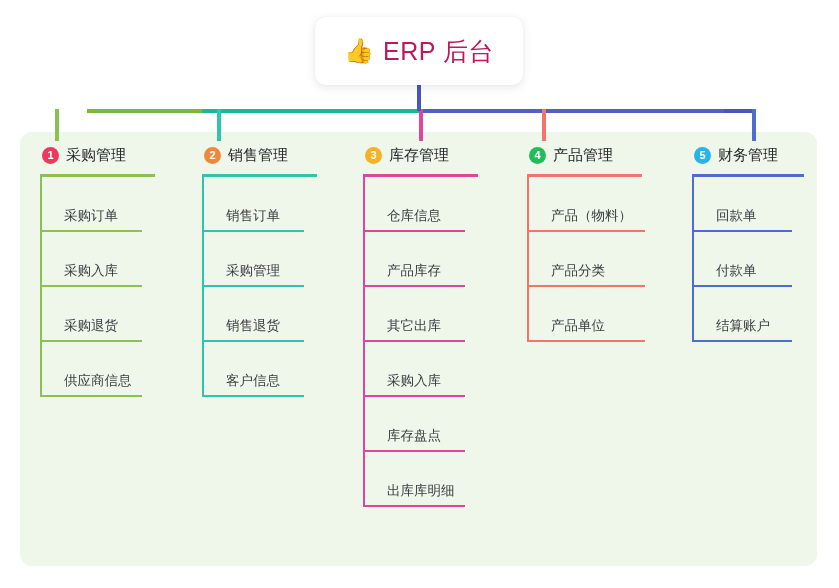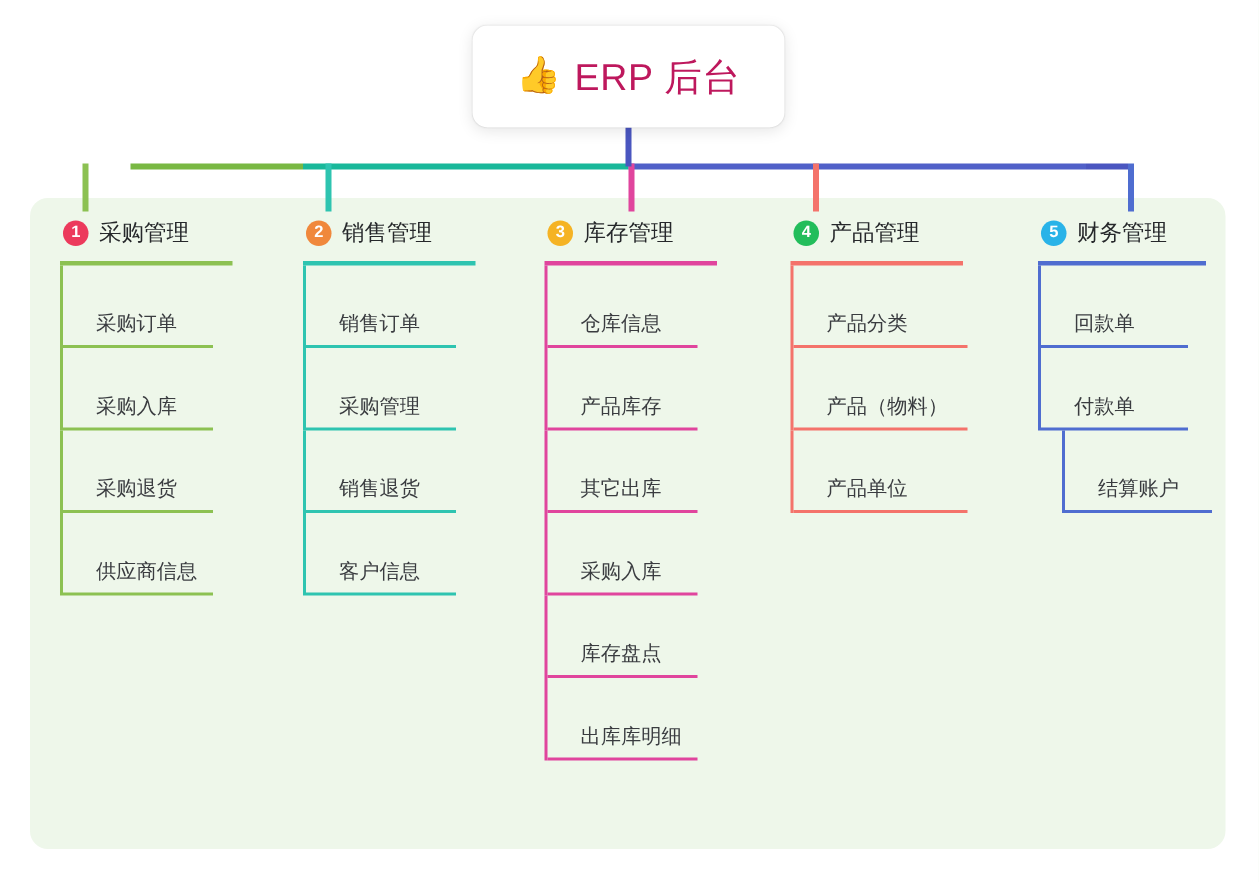--- a/index.html
+++ b/index.html
@@ -200,25 +200,25 @@
         </div>
       </div>
       <div class="col" style="left: 527px;">
         <div class="col-head">
           <span class="badge" style="background: rgb(34, 189, 91);">4</span>
           <span class="head-label">产品管理</span>
         </div>
         <div class="head-rule" style="width: 115px; background: rgb(244, 115, 107);"></div>
         <div class="leaves">
           <div class="leaf" style="border-left-color: rgb(244, 115, 107);">
+            <span class="leaf-text">产品（物料）</span>
+            <div class="leaf-rule" style="width: 116px; background: rgb(244, 115, 107);"></div>
+          </div>
+          <div class="leaf" style="border-left-color: rgb(244, 115, 107);">
             <span class="leaf-text">产品分类</span>
-            <div class="leaf-rule" style="width: 116px; background: rgb(244, 115, 107);"></div>
-          </div>
-          <div class="leaf" style="border-left-color: rgb(244, 115, 107);">
-            <span class="leaf-text">产品（物料）</span>
             <div class="leaf-rule" style="width: 116px; background: rgb(244, 115, 107);"></div>
           </div>
           <div class="leaf" style="border-left-color: rgb(244, 115, 107);">
             <span class="leaf-text">产品单位</span>
             <div class="leaf-rule" style="width: 116px; background: rgb(244, 115, 107);"></div>
           </div>
         </div>
       </div>
       <div class="col" style="left: 692px;">
         <div class="col-head">
@@ -228,21 +228,21 @@
         <div class="head-rule" style="width: 112px; background: rgb(79, 109, 208);"></div>
         <div class="leaves">
           <div class="leaf" style="border-left-color: rgb(79, 109, 208);">
             <span class="leaf-text">回款单</span>
             <div class="leaf-rule" style="width: 98px; background: rgb(79, 109, 208);"></div>
           </div>
           <div class="leaf" style="border-left-color: rgb(79, 109, 208);">
             <span class="leaf-text">付款单</span>
             <div class="leaf-rule" style="width: 98px; background: rgb(79, 109, 208);"></div>
           </div>
-          <div class="leaf" style="border-left-color: rgb(79, 109, 208); margin-left: 16px;">
+          <div class="leaf" style="border-left-color: rgb(79, 109, 208);">
             <span class="leaf-text">结算账户</span>
             <div class="leaf-rule" style="width: 98px; background: rgb(79, 109, 208);"></div>
           </div>
         </div>
       </div>
     </div>
 
 </div>
 
 </body></html>

